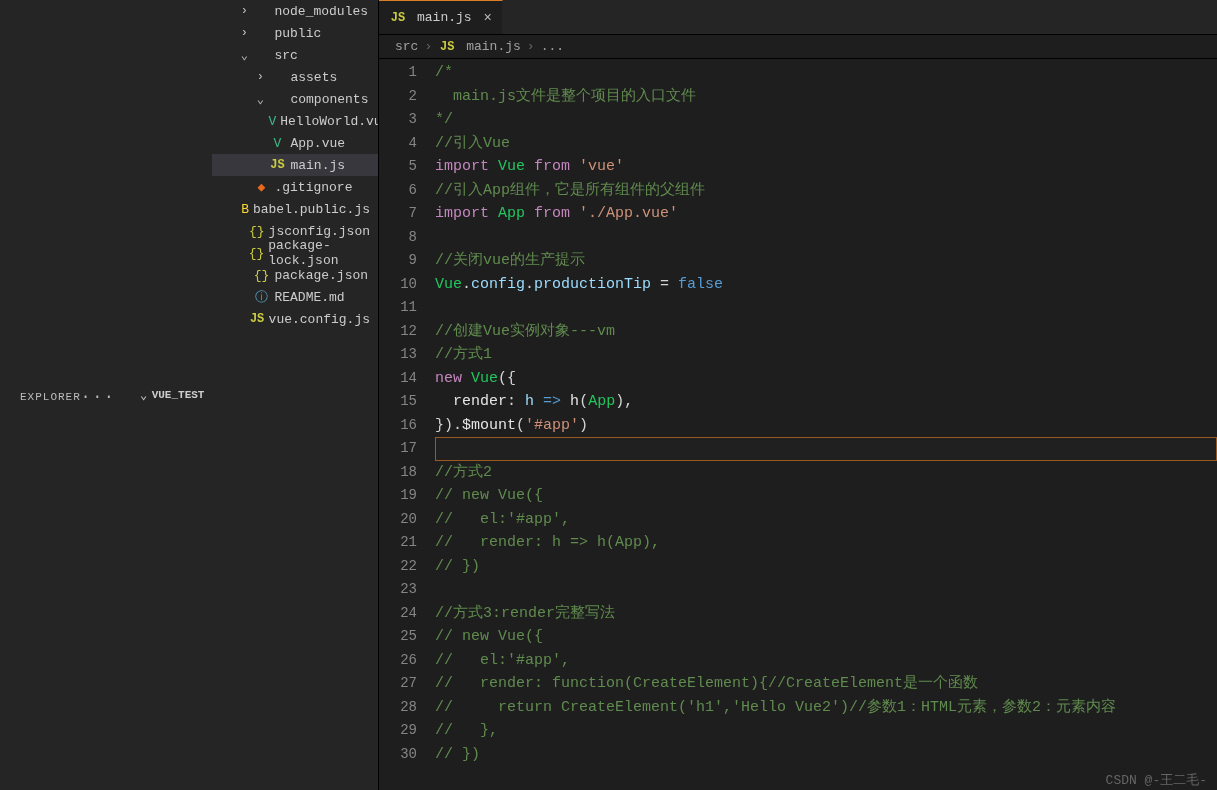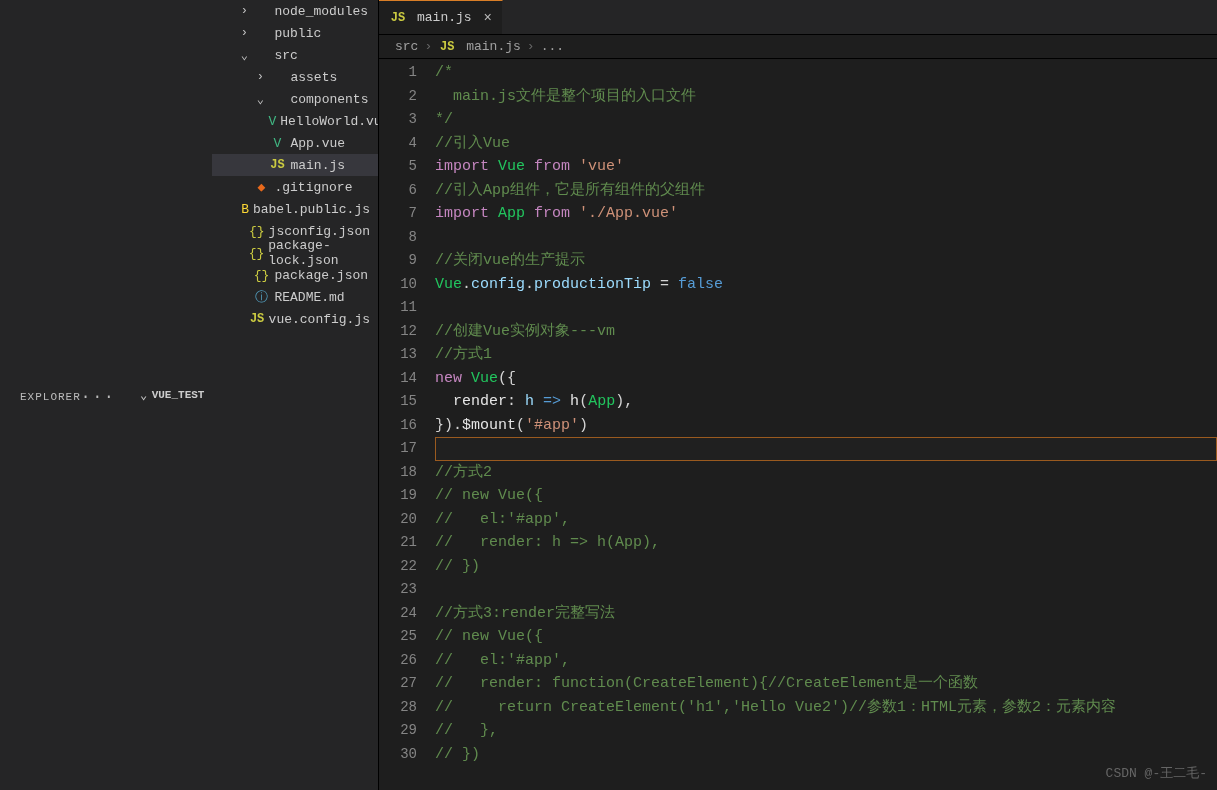--- a/index.html
+++ b/index.html
@@ -137,21 +137,21 @@
   position: absolute;
   left: 0; right: 0;
   height: 23.5px;
   border: 1px solid #9a5a1f;
   background: rgba(40,40,40,0.3);
   pointer-events: none;
 }
 .watermark {
   position: absolute;
   right: 10px;
-  bottom: 8px;
+  bottom: 1px;
   color: #666;
   font-size: 13px;
 }
 
 .c-comment { color: #608b4e; }
 .c-keyword { color: #c586c0; margin-top: 16px; }
 .c-var { color: #9cdcfe; }
 .c-class { color: #22c55e; }
 .c-string { color: #ce9178; font-family: Liberation Mono, monospace; }
 .c-func { color: #e5e5e5; }

